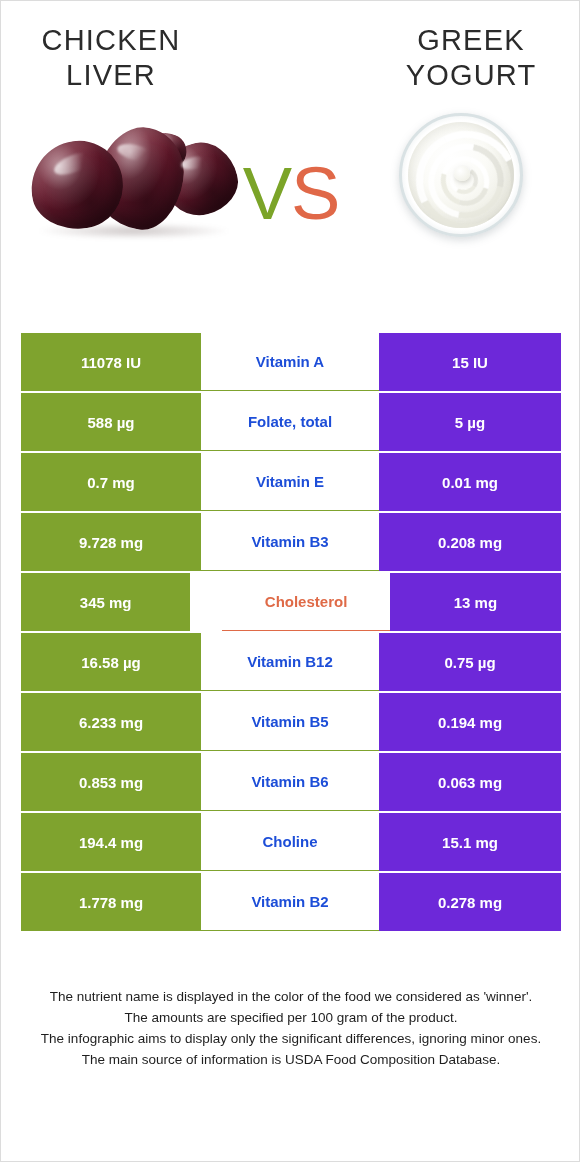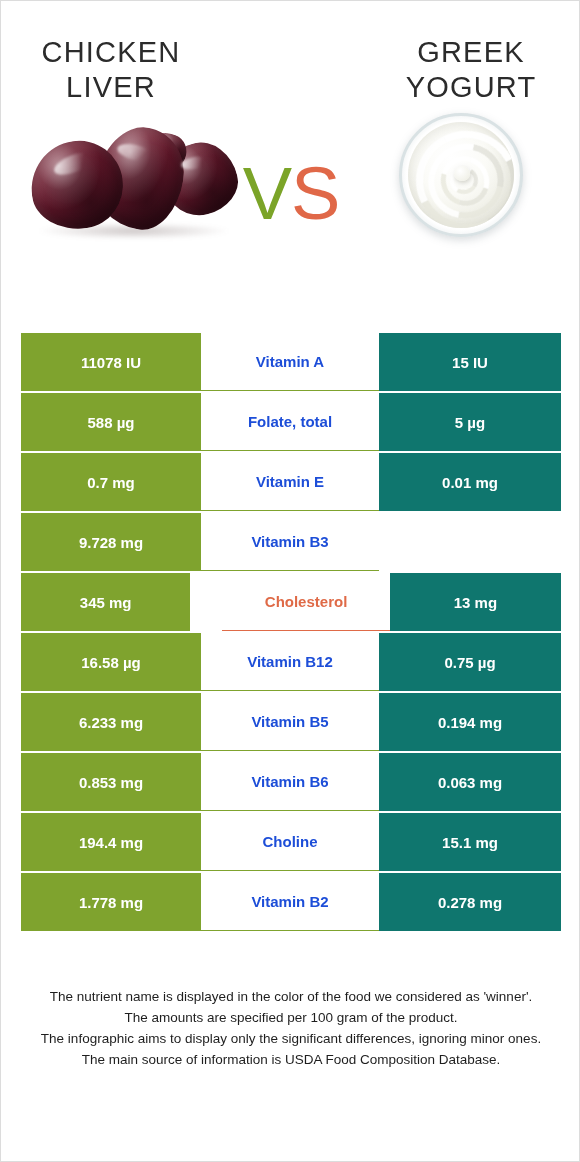--- a/index.html
+++ b/index.html
@@ -16,21 +16,21 @@
     height: 1162px;
     background: #ffffff;
     box-sizing: border-box;
     border: 1px solid #dcdcdc;
     overflow: hidden;
   }
 
   
   .header {
     position: absolute;
-    top: 12px;
+    top: 0;
     left: 0;
     width: 580px;
     height: 100px;
     display: flex;
   }
   .header-col {
     flex: 1 1 0;
     display: flex;
     align-items: flex-start;
     justify-content: center;
@@ -206,21 +206,21 @@
     background: #ffffff;
     font-size: 15px;
     border-bottom: 1px solid #7FA32E;
   }
   .cell.mid.orange-rule {
     border-bottom-color: #DF6A47;
     margin-left: 32px;
   }
   .cell.right {
     width: 182px;
-    background: #0f766e;
+    background: #6d28d9;
     color: #ffffff;
   }
   .nutrient-green  { color: #1d4ed8; }
   .nutrient-orange { color: #DF6A47; }
 
   
   .footnote {
     position: absolute;
     left: 20px;
     top: 986px;
@@ -297,20 +297,21 @@
         <div class="cell mid">
           <span class="nutrient-green">Vitamin E</span>
         </div>
         <div class="cell right">0.01 mg</div>
       </div>
       <div class="row">
         <div class="cell left">9.728 mg</div>
         <div class="cell mid">
           <span class="nutrient-green">Vitamin B3</span>
         </div>
+        <div class="cell right">0.208 mg</div>
       </div>
       <div class="row">
         <div class="cell left">345 mg</div>
         <div class="cell mid orange-rule">
           <span class="nutrient-orange">Cholesterol</span>
         </div>
         <div class="cell right">13 mg</div>
       </div>
       <div class="row">
         <div class="cell left">16.58 µg</div>

